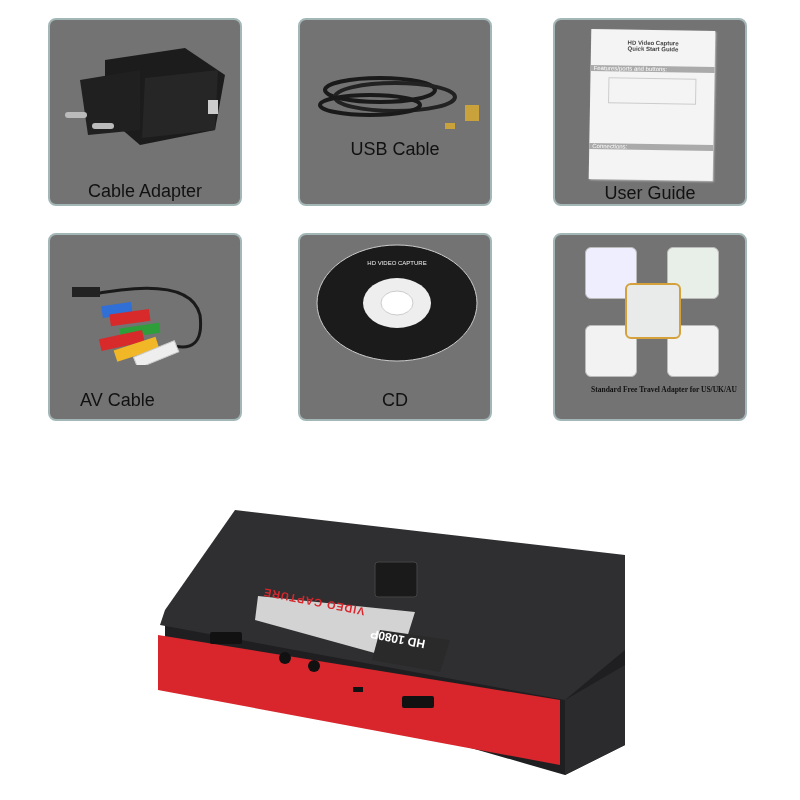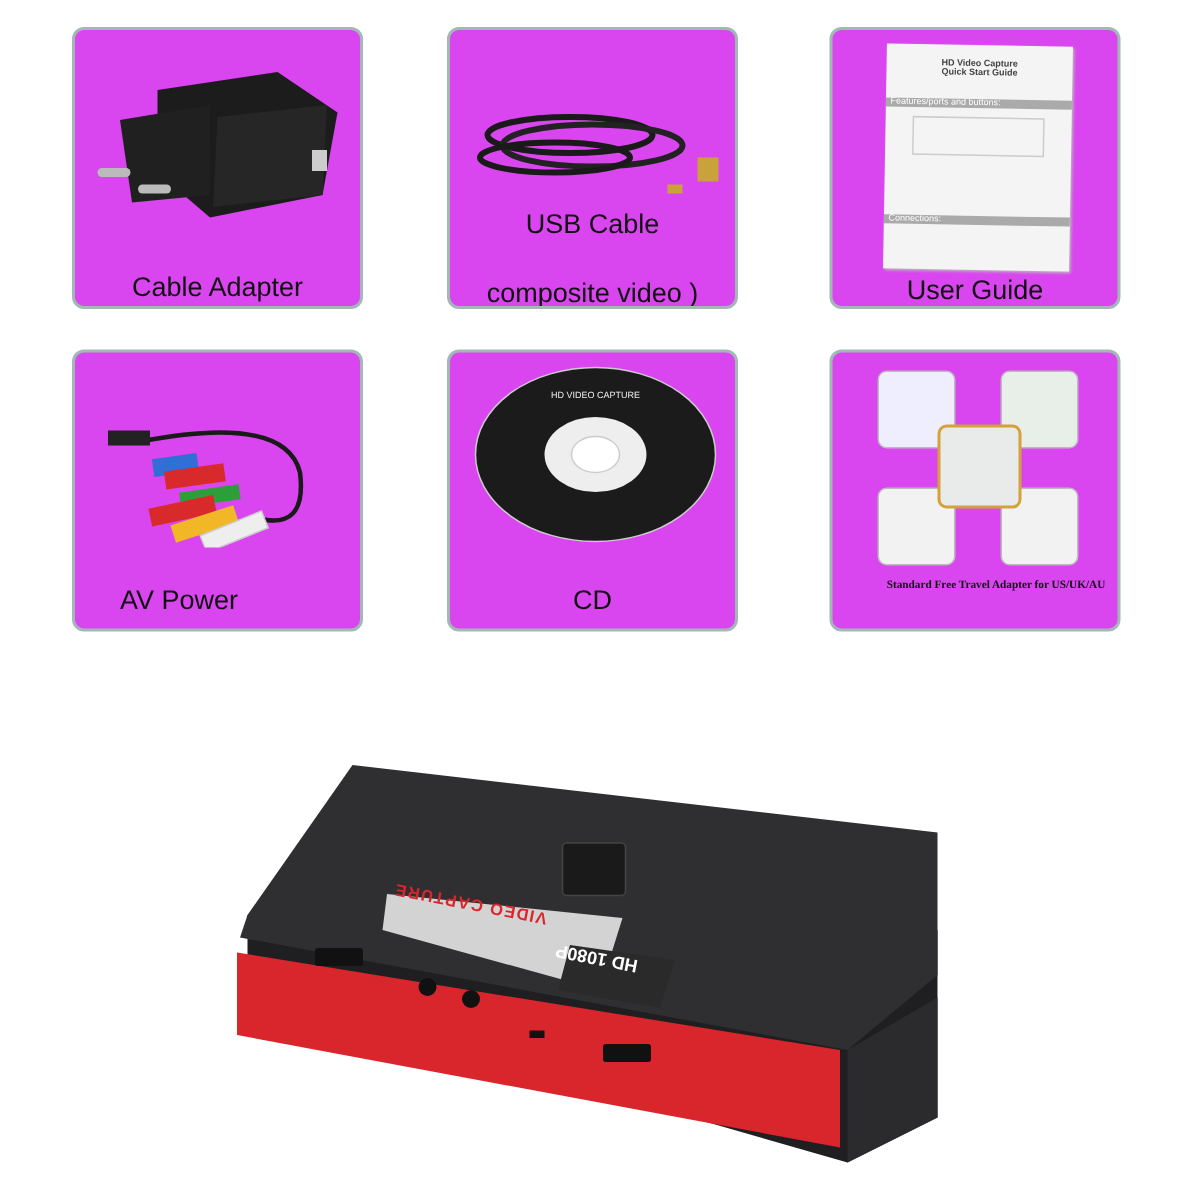--- a/index.html
+++ b/index.html
@@ -1,17 +1,17 @@
 <!DOCTYPE html>
 <html><head>
 <meta charset="utf-8">
 <style>
   html,body{margin:0;padding:0;background:#fff;}
   body{width:800px;height:800px;position:relative;overflow:hidden;font-family:"Liberation Sans",sans-serif;}
-  .box{position:absolute;width:194px;height:188px;border:2px solid #a3b7b7;border-radius:8px;background:#d946ef;box-sizing:border-box;overflow:hidden;}
+  .box{position:absolute;width:194px;height:188px;border:2px solid #a3b7b7;border-radius:8px;background:#737373;box-sizing:border-box;overflow:hidden;}
   .lbl{position:absolute;left:0;right:0;text-align:center;color:#111;font-size:18px;line-height:22px;}
   svg{position:absolute;display:block;}
 </style>
 </head>
 <body>
 
 <div class="box" style="left:48px;top:18px;">
   <svg width="194" height="140" style="left:0;top:0">
     <polygon points="55,40 135,28 175,55 165,110 90,125 55,95" fill="#1c1c1c"></polygon>
     <polygon points="95,58 168,50 165,110 92,118" fill="#262626"></polygon>
@@ -25,21 +25,20 @@
 
 <div class="box" style="left:298px;top:18px;">
   <svg width="194" height="110" style="left:0;top:0">
     <ellipse cx="80" cy="70" rx="55" ry="12" fill="none" stroke="#1a1a1a" stroke-width="4"></ellipse>
     <ellipse cx="95" cy="77" rx="60" ry="14" fill="none" stroke="#222" stroke-width="4"></ellipse>
     <ellipse cx="70" cy="85" rx="50" ry="10" fill="none" stroke="#1a1a1a" stroke-width="4"></ellipse>
     <rect x="165" y="85" width="14" height="16" fill="#c9a23c"></rect>
     <rect x="145" y="103" width="10" height="6" fill="#c9a23c"></rect>
   </svg>
   <div class="lbl" style="top:118px;">USB Cable</div>
-  <div class="lbl" style="top:164px;">composite video )</div>
 </div>
 
 <div class="box" style="left:553px;top:18px;">
   <div style="position:absolute;left:35px;top:10px;width:124px;height:150px;background:#f4f4f4;box-shadow:1px 1px 2px #bbb;transform:rotate(1deg);font-size:6px;color:#444;text-align:center;">
     <div style="margin-top:10px;font-weight:bold;">HD Video Capture</div>
     <div style="font-weight:bold;">Quick Start Guide</div>
     <div style="margin-top:14px;background:#aaa;color:#fff;text-align:left;padding-left:3px;">Features/ports and buttons:</div>
     <div style="margin:6px 18px;height:24px;border:1px solid #ccc;"></div>
     <div style="margin-top:40px;background:#aaa;color:#fff;text-align:left;padding-left:3px;">Connections:</div>
   </div>
@@ -50,21 +49,21 @@
   <svg width="194" height="130" style="left:0;top:0">
     <path d="M40,60 Q140,40 150,80 Q155,120 120,110" fill="none" stroke="#1a1a1a" stroke-width="3"></path>
     <rect x="22" y="52" width="28" height="10" fill="#222"></rect>
     <rect x="52" y="70" width="30" height="12" fill="#2f6fd6" transform="rotate(-8 60 76)"></rect>
     <rect x="60" y="78" width="40" height="12" fill="#d82a2a" transform="rotate(-8 70 84)"></rect>
     <rect x="70" y="92" width="40" height="10" fill="#2e9e3a" transform="rotate(-8 80 97)"></rect>
     <rect x="50" y="102" width="44" height="12" fill="#d82a2a" transform="rotate(-12 60 108)"></rect>
     <rect x="65" y="112" width="44" height="12" fill="#f1b726" transform="rotate(-18 75 118)"></rect>
     <rect x="85" y="118" width="44" height="12" fill="#eee" stroke="#ccc" transform="rotate(-22 95 124)"></rect>
   </svg>
-  <div class="lbl" style="top:154px;text-align:left;left:30px;">AV Power</div>
+  <div class="lbl" style="top:154px;text-align:left;left:30px;">AV Cable</div>
 </div>
 
 <div class="box" style="left:298px;top:233px;">
   <svg width="194" height="140" style="left:0;top:0">
     <ellipse cx="97" cy="68" rx="80" ry="58" fill="#1b1b1b" stroke="#ccc" stroke-width="1"></ellipse>
     <ellipse cx="97" cy="68" rx="34" ry="25" fill="#eee"></ellipse>
     <ellipse cx="97" cy="68" rx="16" ry="12" fill="#fff" stroke="#ccc"></ellipse>
     <text x="97" y="30" font-size="6" fill="#eee" text-anchor="middle" font-family="Liberation Sans, sans-serif">HD VIDEO CAPTURE</text>
   </svg>
   <div class="lbl" style="top:154px;">CD</div>

